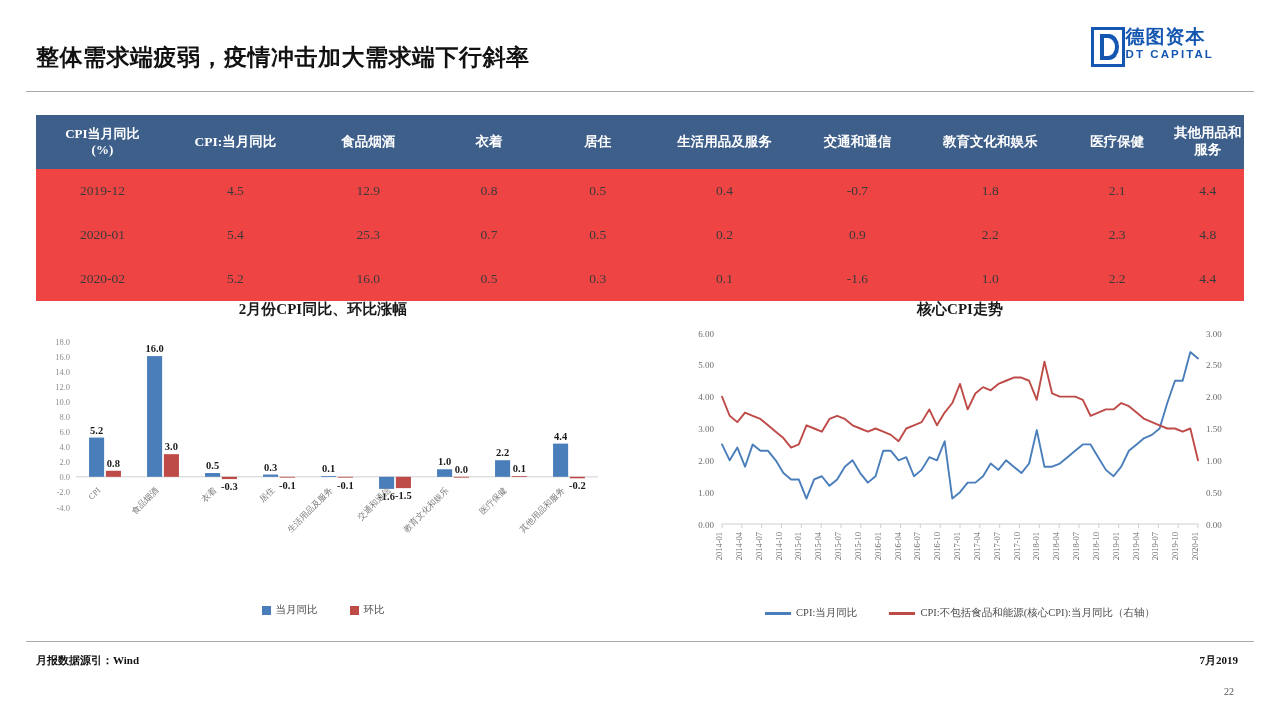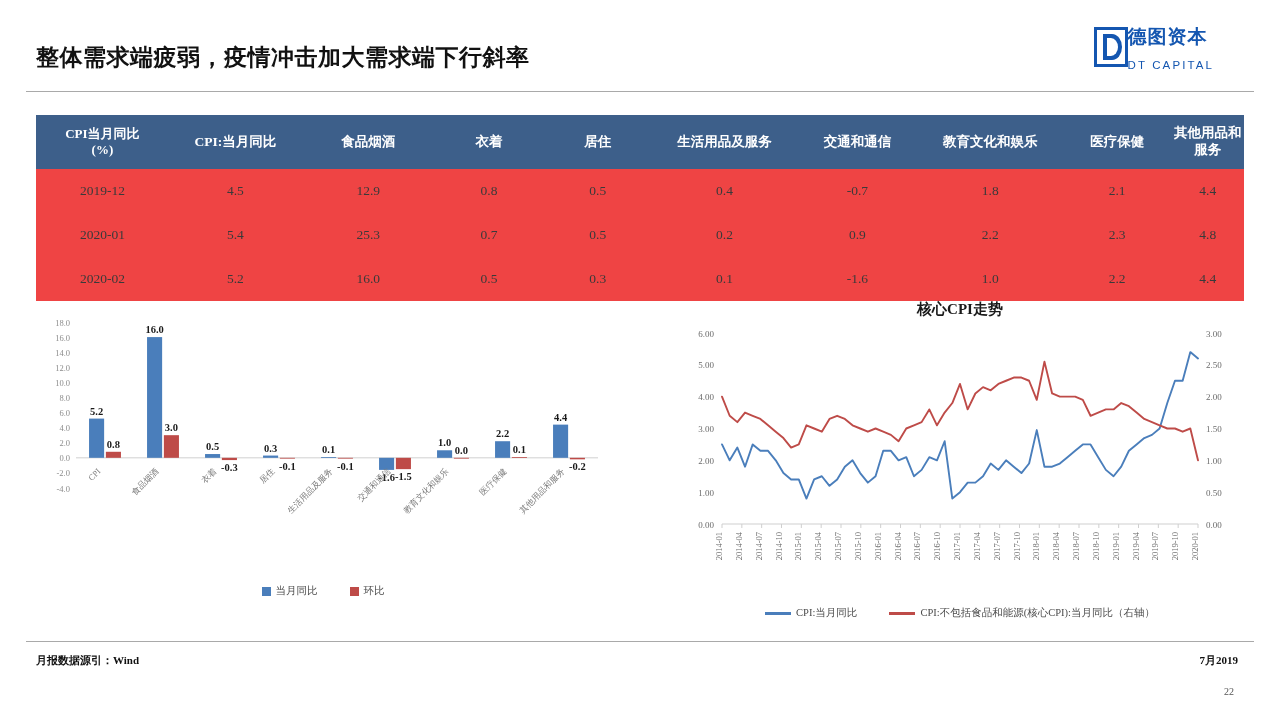--- a/index.html
+++ b/index.html
@@ -22,21 +22,21 @@
   .logo{position:absolute;right:42px;top:27px;height:46px;display:flex;align-items:flex-start;gap:0;}
   .logo-mark{position:relative;width:34px;height:40px;}
   .logo-mark svg{display:block;}
   .logo-text{display:flex;flex-direction:column;line-height:1;}
   .logo-cn{
     font-family:"Liberation Sans","DejaVu Sans",sans-serif;
     font-size:19px;font-weight:bold;color:#1456b0;letter-spacing:1px;
   }
   .logo-en{
     font-family:"Liberation Sans","DejaVu Sans",sans-serif;
-    font-size:11.5px;font-weight:normal;color:#1456b0;letter-spacing:2.1px;margin-top:14px;
+    font-size:11.5px;font-weight:bold;color:#1456b0;letter-spacing:2.1px;margin-top:3px;
   }
 
   
   .data-table{position:absolute;left:36px;top:115px;width:1208px;border-collapse:collapse;}
   .data-table thead th{
     background:#3d5f8a;color:#ffffff;
     font-family:"Liberation Serif","DejaVu Serif",serif;
     font-weight:bold;font-size:13.5px;text-align:center;
     padding:8px 2px;height:38px;vertical-align:middle;line-height:1.25;
   }
@@ -156,20 +156,21 @@
           <td>0.1</td>
           <td>-1.6</td>
           <td>1.0</td>
           <td>2.2</td>
           <td>4.4</td>
         </tr>
       </tbody>
   </table>
 
   <div class="chart-box" id="chart-left">
+    <div class="chart-title">2月份CPI同比、环比涨幅</div>
     <div class="plot-wrap">
       <svg id="bar-svg" width="590" height="280" viewBox="0 0 590 280">
           <text x="42" y="25.5" text-anchor="end" font-size="8.5" fill="#8c8c8c">18.0</text>
           <text x="42" y="40.59090909090909" text-anchor="end" font-size="8.5" fill="#8c8c8c">16.0</text>
           <text x="42" y="55.68181818181819" text-anchor="end" font-size="8.5" fill="#8c8c8c">14.0</text>
           <text x="42" y="70.77272727272727" text-anchor="end" font-size="8.5" fill="#8c8c8c">12.0</text>
           <text x="42" y="85.86363636363637" text-anchor="end" font-size="8.5" fill="#8c8c8c">10.0</text>
           <text x="42" y="100.95454545454545" text-anchor="end" font-size="8.5" fill="#8c8c8c">8.0</text>
           <text x="42" y="116.04545454545453" text-anchor="end" font-size="8.5" fill="#8c8c8c">6.0</text>
           <text x="42" y="131.13636363636363" text-anchor="end" font-size="8.5" fill="#8c8c8c">4.0</text>

